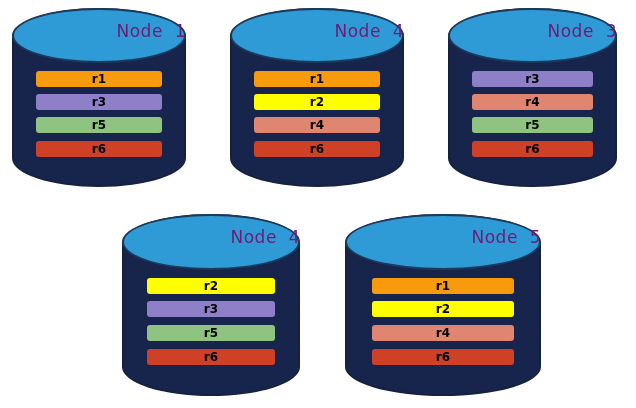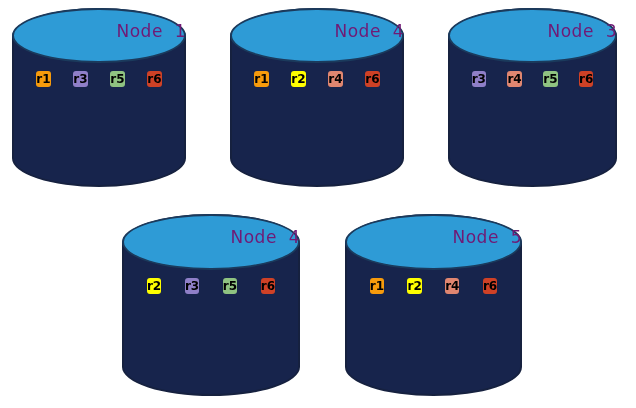--- a/index.html
+++ b/index.html
@@ -64,42 +64,42 @@
     font-family: "DejaVu Sans", sans-serif;
   }
 
   .replica-stack {
     position: absolute;
     left: 14%;
     right: 14%;
     top: 35%;
     bottom: 17%;
     display: flex;
-    flex-direction: row;
+    flex-direction: column;
     justify-content: space-between;
     z-index: 2;
   }
   .replica {
     height: 16px;
     border-radius: 3px;
     color: #000000;
     font-size: 12px;
     font-weight: bold;
     line-height: 16px;
     text-align: center;
     font-family: "DejaVu Sans", sans-serif;
   }
 
   
   #node-1 { left: 12px;  top: 8px;   width: 174px; height: 179px; }
   #node-2 { left: 230px; top: 8px;   width: 174px; height: 179px; }
   #node-3 { left: 448px; top: 8px;   width: 169px; height: 179px; }
   
   #node-4 { left: 122px; top: 214px; width: 178px; height: 182px; text-decoration: underline; }
-  #node-5 { left: 345px; top: 214px; width: 177px; height: 182px; }
+  #node-5 { left: 345px; top: 214px; width: 196px; height: 182px; }
 </style>
 </head>
 <body style="background: rgb(255, 255, 255);">
 
 <div id="diagram">
 
   <div class="node" id="node-1">
     <div class="cyl-body"></div>
     <div class="cyl-top"></div>
     <div class="node-title">Node  1</div>

